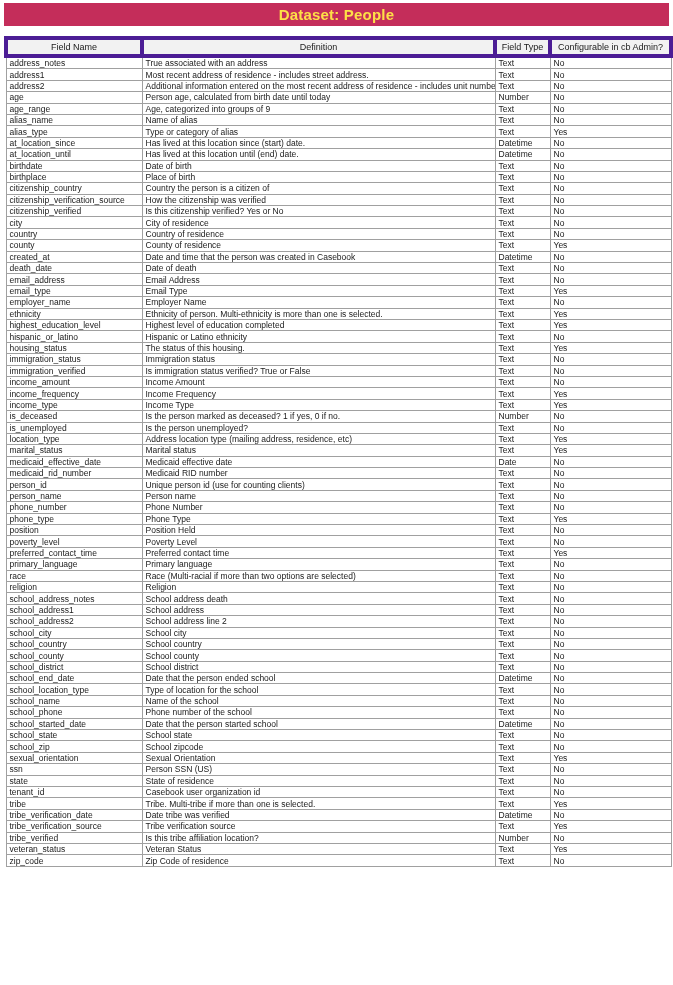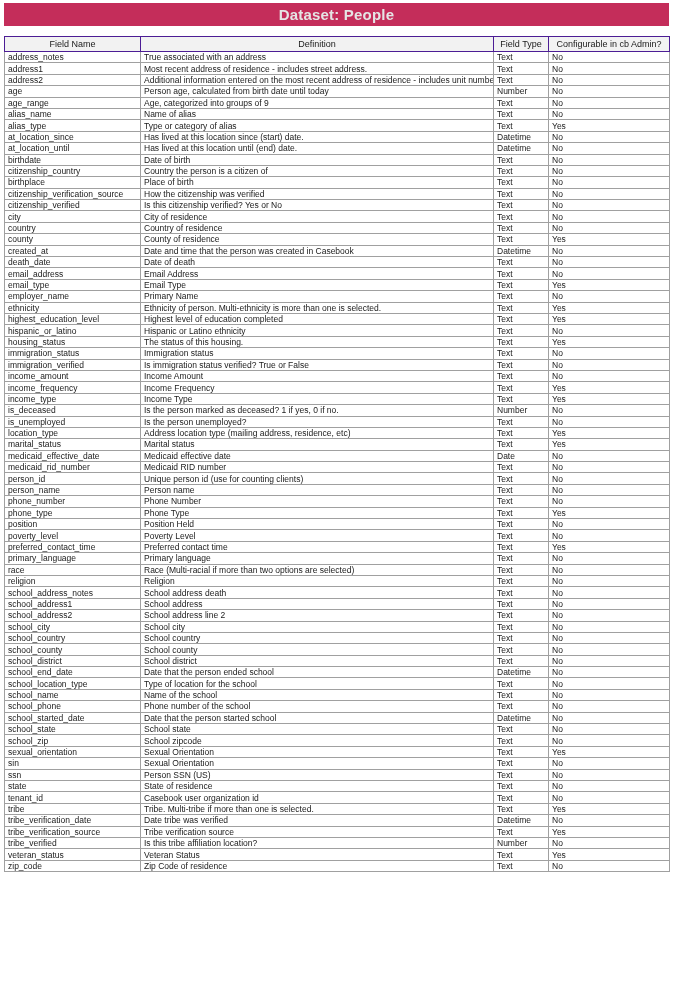--- a/index.html
+++ b/index.html
@@ -15,39 +15,39 @@
     background: #ffffff;
     overflow: hidden;
   }
   .banner {
     position: absolute;
     left: 4px;
     top: 3px;
     width: 665px;
     height: 23px;
     background: #c42d5a;
-    color: #e5e5e5;
+    color: #fde047;
     display: flex;
     align-items: center;
     justify-content: center;
     font-size: 15px;
     font-weight: bold;
     letter-spacing: 0.2px;
   }
   table.data-dictionary {
     position: absolute;
     left: 4px;
     top: 36px;
     width: 665px;
     border-collapse: collapse;
     table-layout: fixed;
   }
   table.data-dictionary th {
     background: #f2f2f2;
-    border: 1px solid #4c1d95;
+    border: 4px solid #4c1d95;
     font-size: 9px;
     font-weight: normal;
     color: #1a1a1a;
     height: 12px;
     padding: 1px 2px;
     text-align: center;
     overflow: hidden;
     white-space: nowrap;
   }
   table.data-dictionary td {
@@ -145,28 +145,28 @@
           <td>Datetime</td>
           <td>No</td>
         </tr>
         <tr>
           <td>birthdate</td>
           <td>Date of birth</td>
           <td>Text</td>
           <td>No</td>
         </tr>
         <tr>
+          <td>birthplace</td>
+          <td>Place of birth</td>
+          <td>Text</td>
+          <td>No</td>
+        </tr>
+        <tr>
           <td>citizenship_country</td>
           <td>Country the person is a citizen of</td>
-          <td>Text</td>
-          <td>No</td>
-        </tr>
-        <tr>
-          <td>birthplace</td>
-          <td>Place of birth</td>
           <td>Text</td>
           <td>No</td>
         </tr>
         <tr>
           <td>citizenship_verification_source</td>
           <td>How the citizenship was verified</td>
           <td>Text</td>
           <td>No</td>
         </tr>
         <tr>
@@ -212,21 +212,21 @@
           <td>No</td>
         </tr>
         <tr>
           <td>email_type</td>
           <td>Email Type</td>
           <td>Text</td>
           <td>Yes</td>
         </tr>
         <tr>
           <td>employer_name</td>
-          <td>Primary Name</td>
+          <td>Employer Name</td>
           <td>Text</td>
           <td>No</td>
         </tr>
         <tr>
           <td>ethnicity</td>
           <td>Ethnicity of person. Multi-ethnicity is more than one is selected.</td>
           <td>Text</td>
           <td>Yes</td>
         </tr>
         <tr>
@@ -455,26 +455,20 @@
           <td>school_zip</td>
           <td>School zipcode</td>
           <td>Text</td>
           <td>No</td>
         </tr>
         <tr>
           <td>sexual_orientation</td>
           <td>Sexual Orientation</td>
           <td>Text</td>
           <td>Yes</td>
-        </tr>
-        <tr>
-          <td>sin</td>
-          <td>Sexual Orientation</td>
-          <td>Text</td>
-          <td>No</td>
         </tr>
         <tr>
           <td>ssn</td>
           <td>Person SSN (US)</td>
           <td>Text</td>
           <td>No</td>
         </tr>
         <tr>
           <td>state</td>
           <td>State of residence</td>

